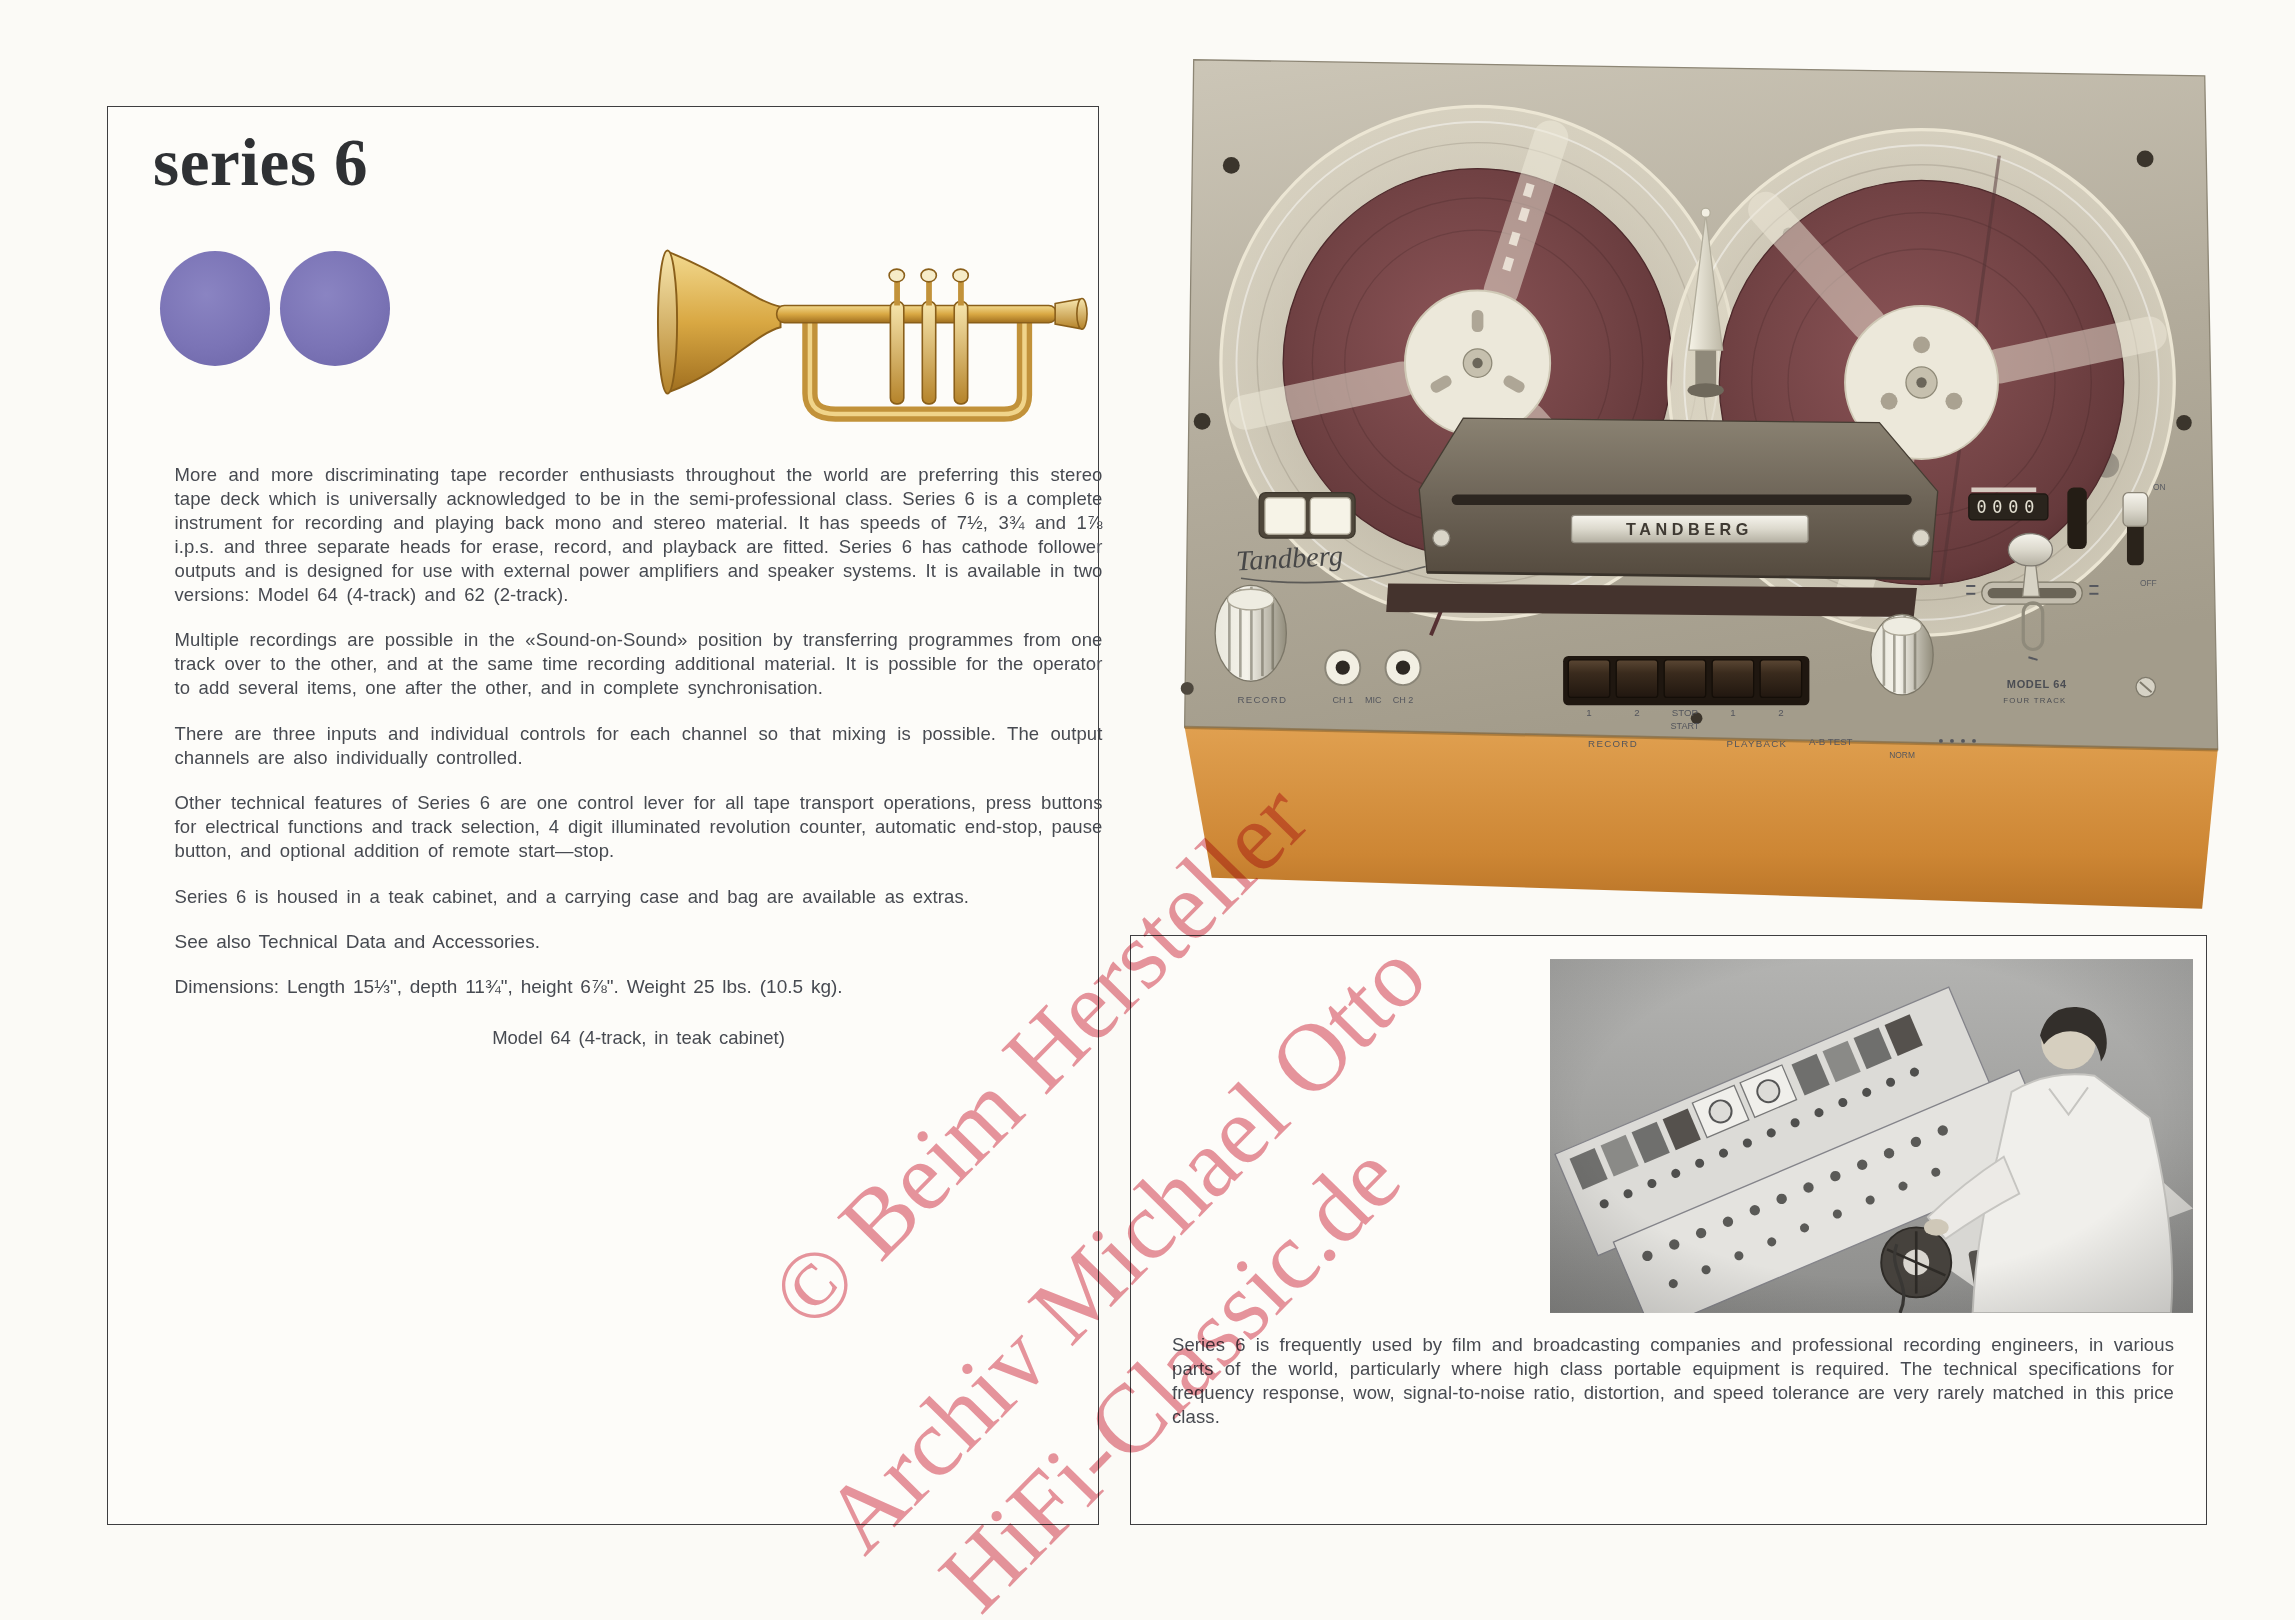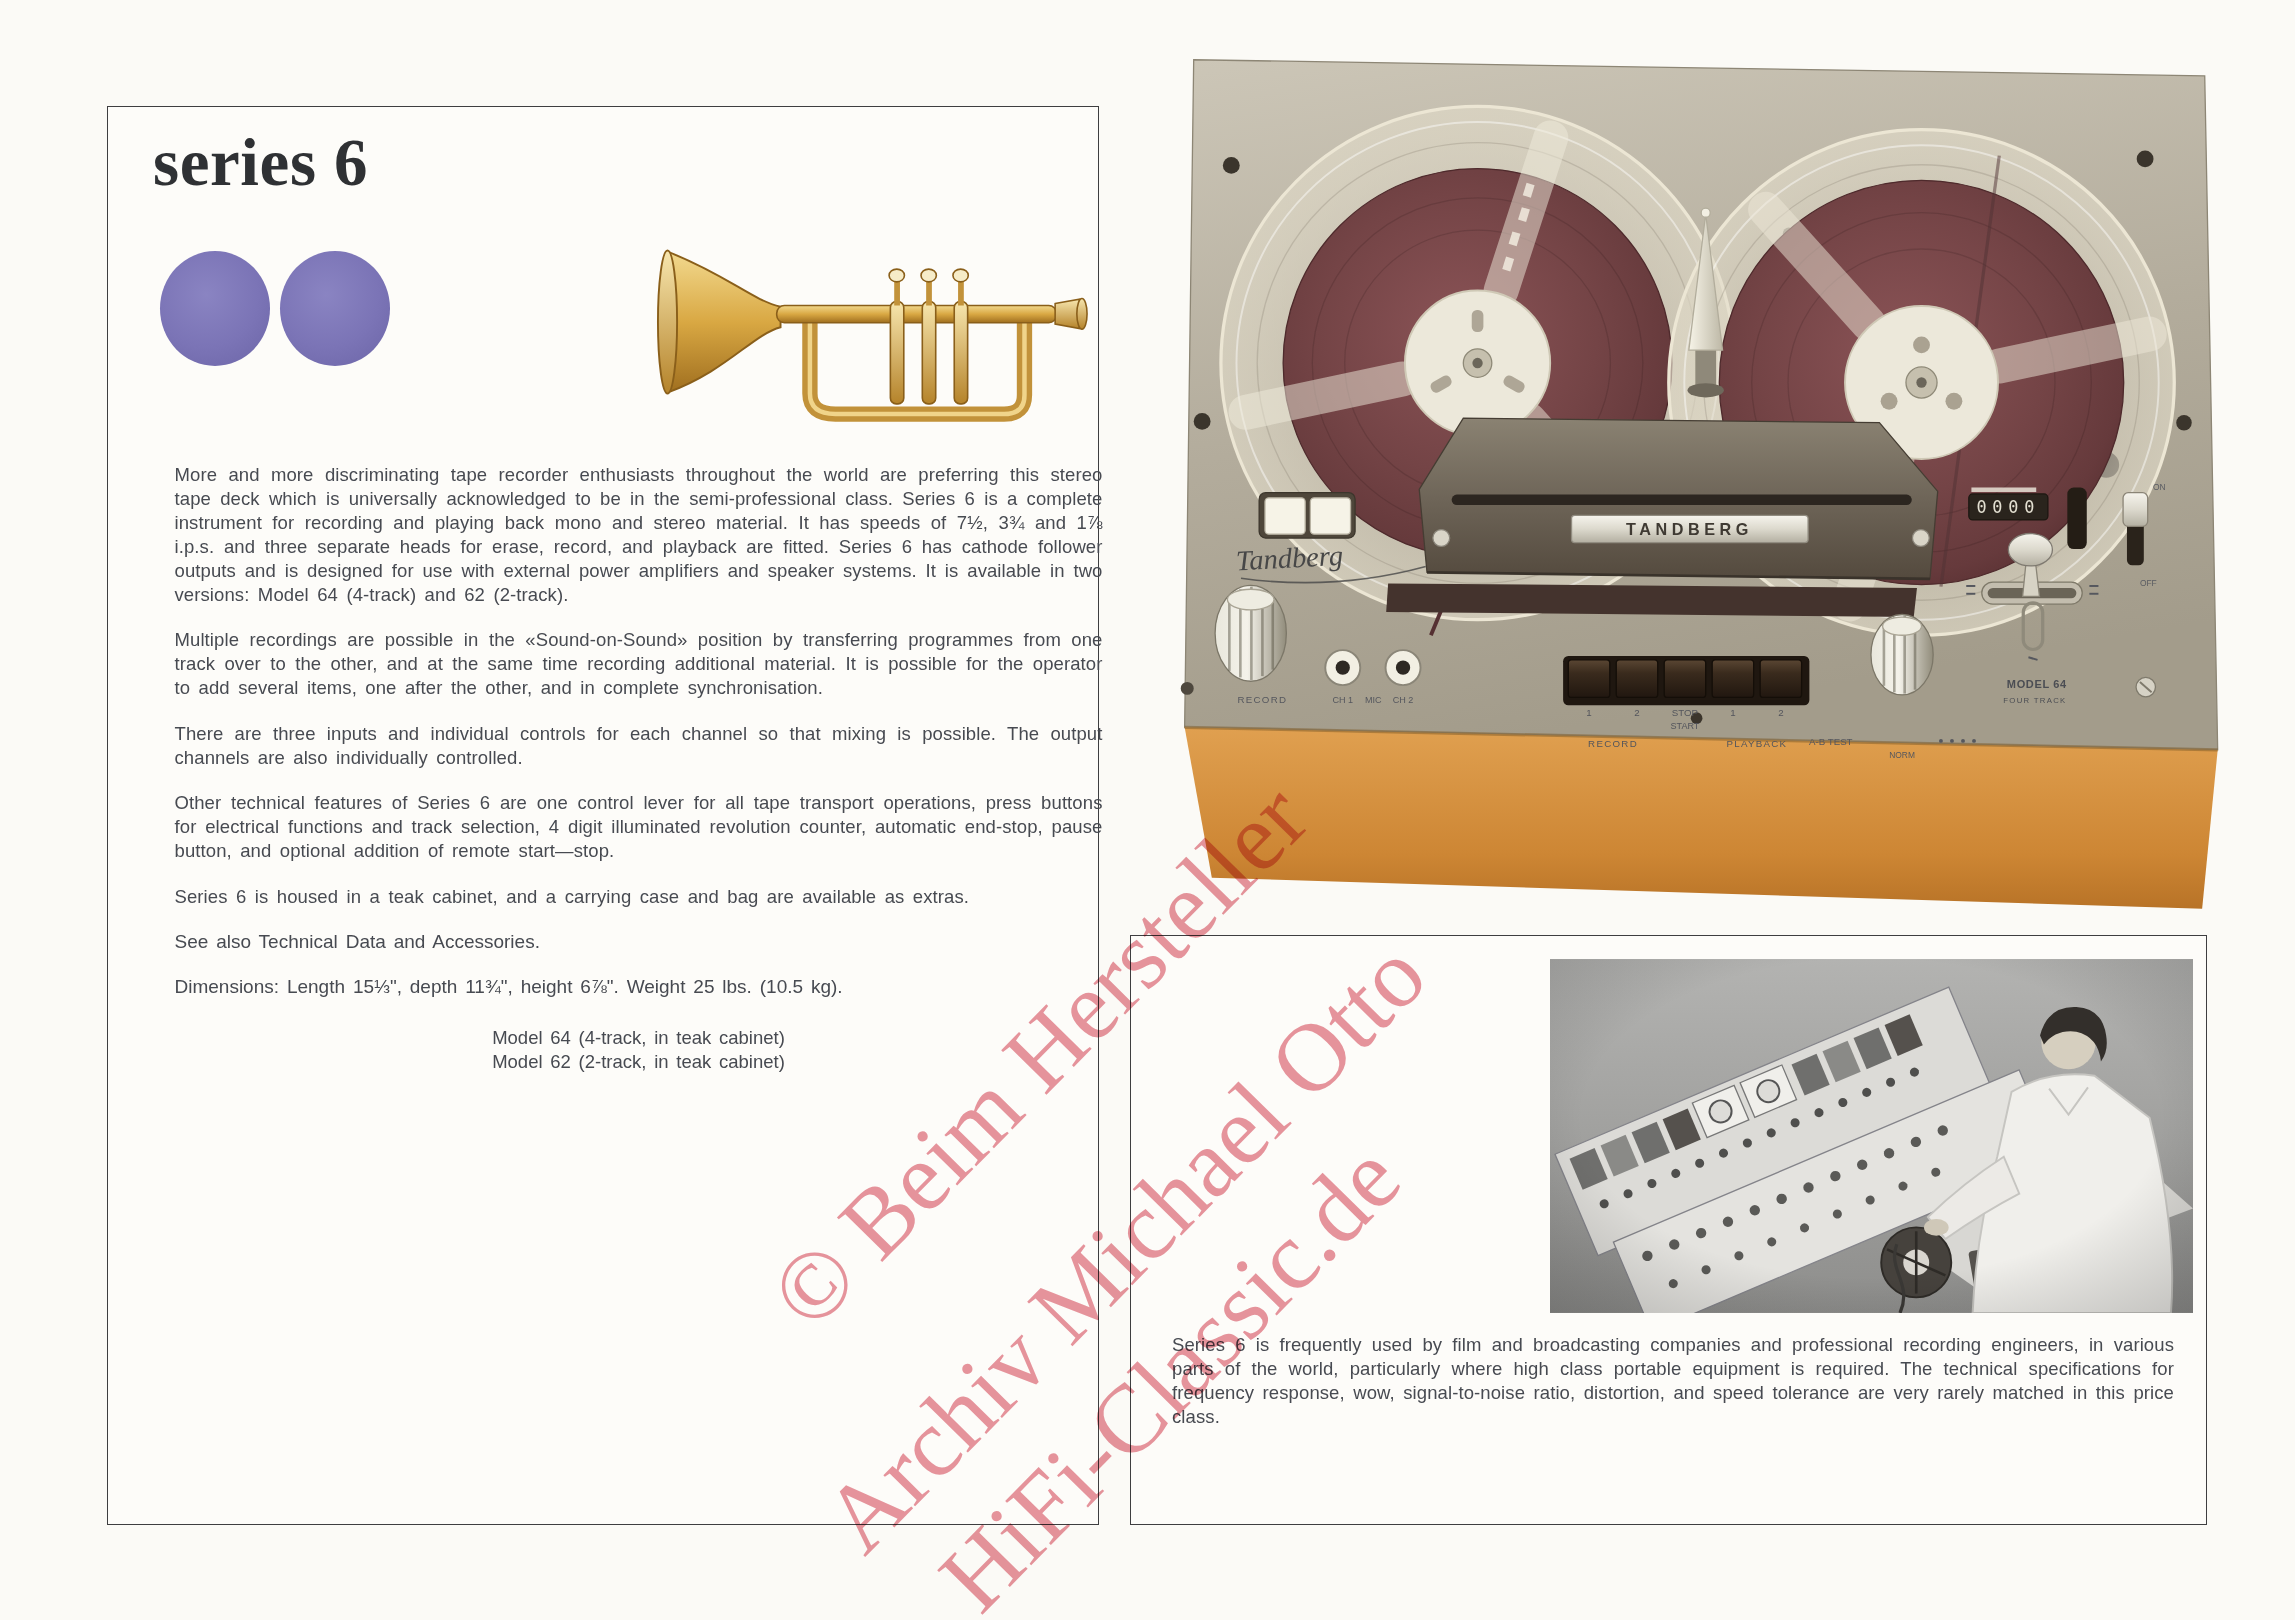--- a/index.html
+++ b/index.html
@@ -72,21 +72,20 @@
   <div class="bodytext abs" style="left:30.5px;top:356px;width:928px;margin-left:36px;">
     <p>More and more discriminating tape recorder enthusiasts throughout the world are preferring this stereo tape deck which is universally acknowledged to be in the semi-professional class. Series 6 is a complete instrument for recording and playing back mono and stereo material. It has speeds of 7½, 3¾ and 1⅞ i.p.s. and three separate heads for erase, record, and playback are fitted. Series 6 has cathode follower outputs and is designed for use with external power amplifiers and speaker systems. It is available in two versions: Model 64 (4-track) and 62 (2-track).</p>
     <p>Multiple recordings are possible in the «Sound-on-Sound» position by transferring programmes from one track over to the other, and at the same time recording additional material. It is possible for the operator to add several items, one after the other, and in complete synchronisation.</p>
     <p>There are three inputs and individual controls for each channel so that mixing is possible. The output channels are also individually controlled.</p>
     <p>Other technical features of Series 6 are one control lever for all tape transport operations, press buttons for electrical functions and track selection, 4 digit illuminated revolution counter, automatic end-stop, pause button, and optional addition of remote start—stop.</p>
     <p>Series 6 is housed in a teak cabinet, and a carrying case and bag are available as extras.</p>
     <div class="single">See also Technical Data and Accessories.</div>
     <div class="single">Dimensions: Length 15⅓", depth 11¾", height 6⅞". Weight 25 lbs. (10.5 kg).</div>
     <div class="models">
       <div>Model 64 (4-track, in teak cabinet)</div>
-      <div>Model 62 (2-track, in teak cabinet)</div>
     </div>
   </div>
 </div>
 
 <svg class="abs" style="left:1160px;top:40px;" width="1105" height="882" viewBox="0 0 1705 1360">
   <defs>
     <linearGradient id="deckGrad" x1="0" y1="0" x2=".25" y2="1">
       <stop offset="0" stop-color="#ccc6b7"></stop>
         <stop offset=".55" stop-color="#b3ac9c"></stop>
         <stop offset="1" stop-color="#a39c8b"></stop>

